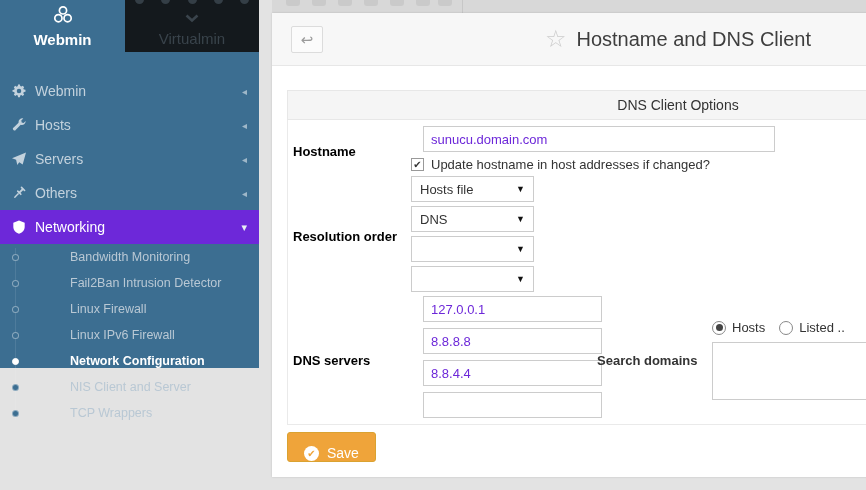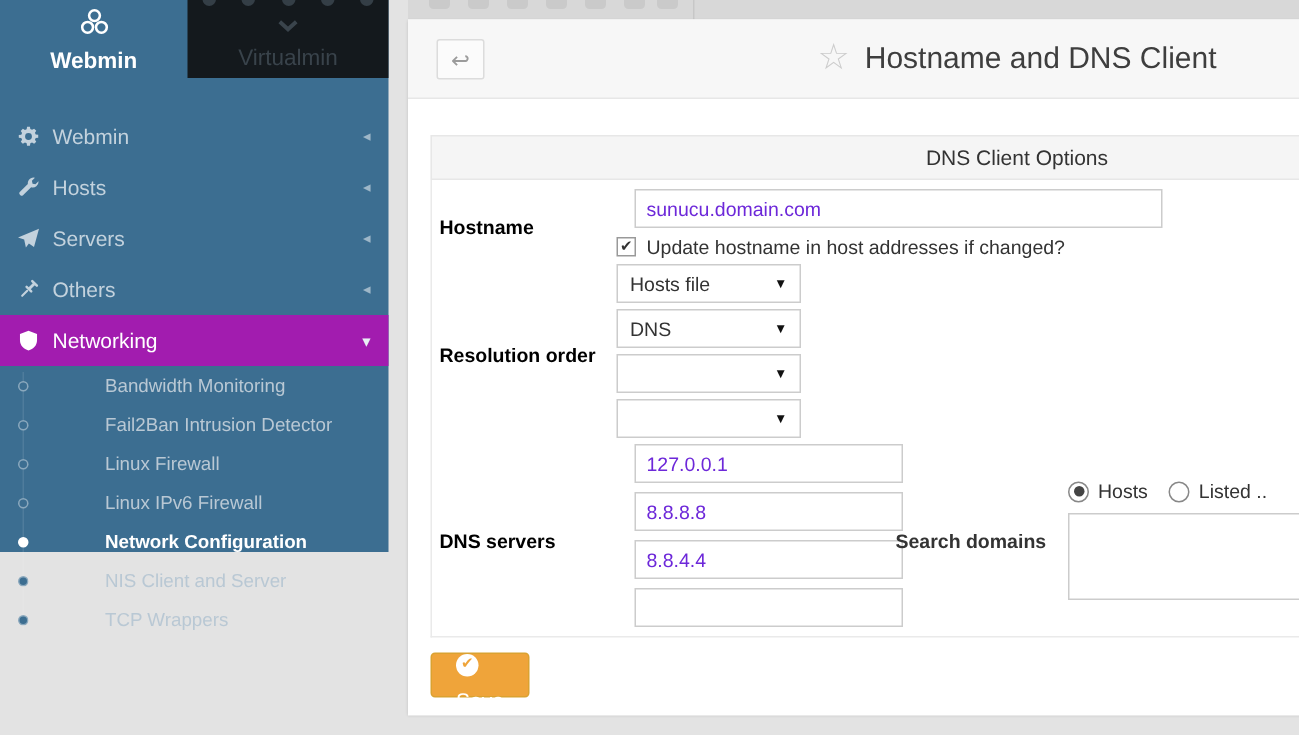--- a/index.html
+++ b/index.html
@@ -18,21 +18,21 @@
   .vm-dots{position:absolute;top:-5px;left:10px;right:10px;display:flex;justify-content:space-between;}
   .vm-dots span{width:9px;height:9px;border-radius:50%;background:#343e46;}
   .vm-chevron{position:absolute;top:9px;left:50%;transform:translateX(-50%);}
   .search-row{height:34px;margin-top:6px;border-bottom:1px solid rgba(255,255,255,.22);display:flex;align-items:center;padding:0 12px;}
   .search-input{flex:1;background:transparent;border:none;outline:none;color:#cfe0ea;font-size:13px;font-family:inherit;}
   .search-input::placeholder{color:#6f94ab;}
   .cats{margin-top:22px;}
   .cat{height:34px;display:flex;align-items:center;padding:0 12px;color:#c3d2dd;font-size:14px;cursor:pointer;}
   .cat .icon{width:23px;display:flex;align-items:center;}
   .cat .caret{margin-left:auto;font-size:10px;color:rgba(255,255,255,.5);}
-  .cat.active{background:#a21caf;color:#fff;}
+  .cat.active{background:#6d28d9;color:#fff;}
   .cat.active .caret{color:#e8eff4;font-size:11px;}
   .submenu{position:relative;margin-top:4px;}
   .submenu::before{content:"";position:absolute;left:15px;top:4px;bottom:6px;width:1px;background:rgba(255,255,255,.10);}
   .sub{height:26px;display:flex;align-items:center;padding-left:12px;color:#b9c8d4;font-size:12.5px;cursor:pointer;position:relative;gap:36px;}
   .bullet{width:7px;height:7px;border:1px solid rgba(255,255,255,.4);border-radius:50%;margin-right:15px;box-sizing:border-box;background:#3c6e91;flex:0 0 auto;}
   .sub.active{color:#fff;font-weight:bold;}
   .sub.active .bullet{background:#fff;border-color:#fff;}
   
   .topstrip{position:absolute;left:272px;top:0;width:594px;height:13px;background:#d8d8d8;overflow:hidden;z-index:1;}
   .topstrip .blob{position:absolute;top:-6px;width:14px;height:12px;border-radius:3px;background:#cacaca;}
@@ -60,21 +60,21 @@
   .row3-content{display:flex;}
   .dns-col{width:186px;}
   .sd-label{width:115px;display:flex;align-items:center;font-weight:bold;font-size:13px;color:#333;}
   .sd-col{display:flex;flex-direction:column;justify-content:center;}
   .radio-line{display:flex;align-items:center;font-size:13px;color:#333;margin-bottom:7px;}
   .radio{width:14px;height:14px;box-sizing:border-box;border:1px solid #888;border-radius:50%;background:#fff;display:inline-flex;align-items:center;justify-content:center;margin-right:6px;cursor:pointer;flex:0 0 auto;}
   .radio.selected::after{content:"";width:7px;height:7px;border-radius:50%;background:#444;}
   .radio-gap{margin-left:14px;}
   .sd-textarea{width:220px;height:58px;box-sizing:border-box;border:1px solid #ccc;resize:none;font-family:inherit;outline:none;}
   .actions{padding:7px 0 0 15px;}
-  .save-btn{display:inline-flex;align-items:flex-start;gap:8px;background:#efa43a;border:1px solid #daa231;color:#fff;font-size:14px;padding:0 16px;height:30px;border-radius:3px;cursor:pointer;font-family:inherit;flex-direction:column;}
+  .save-btn{display:inline-flex;align-items:flex-end;gap:8px;background:#efa43a;border:1px solid #daa231;color:#fff;font-size:14px;padding:0 16px;height:30px;border-radius:3px;cursor:pointer;font-family:inherit;}
   .save-icon{width:15px;height:15px;border-radius:50%;background:#fff;color:#efa43a;display:inline-flex;align-items:center;justify-content:center;flex:0 0 auto;}
   .save-icon::after{content:"\2714";font-size:10px;font-weight:bold;line-height:1;}
 </style>
 </head>
 <body>
 
 <aside class="sidebar">
   <div class="tabs">
     <div class="tab-webmin">
       <span>

